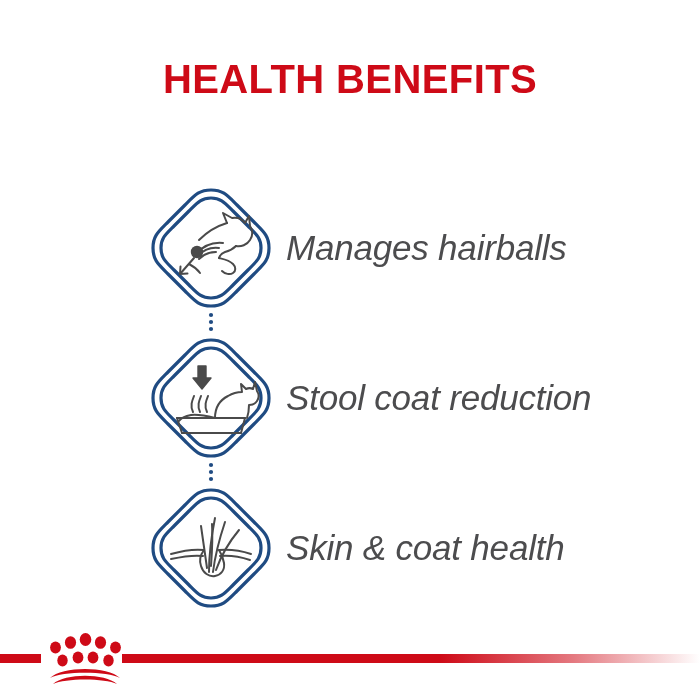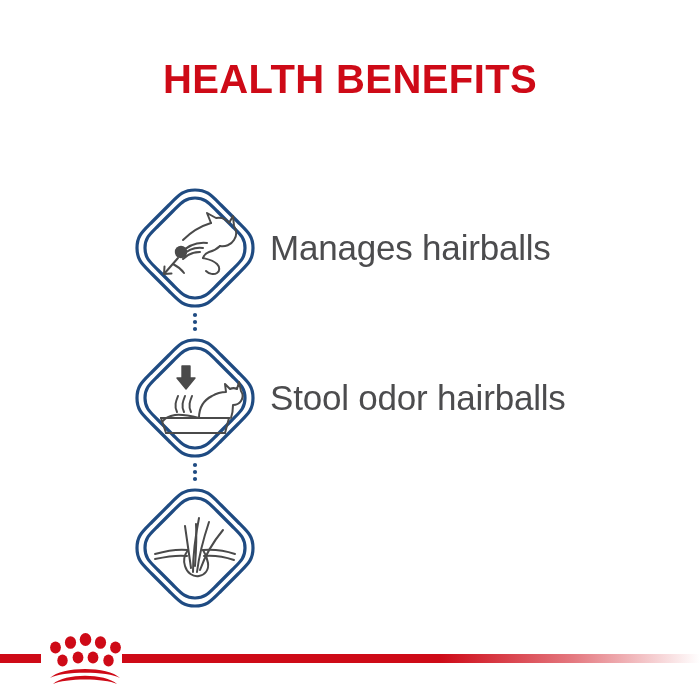--- a/index.html
+++ b/index.html
@@ -29,22 +29,23 @@
     line-height: 47px;
     letter-spacing: 0.4px;
     -webkit-font-smoothing: antialiased;
   }
   .title .line { display: block; white-space: nowrap; }
 
   
   .benefits {
     position: absolute;
     top: 186px;
-    left: 0;
+    left: 16px;
     width: 656px;
+    font-style: italic;
   }
   .benefit-row {
     position: relative;
     height: 150px;
   }
   .badge-wrap {
     position: absolute;
     left: 133px;
     top: 0;
     width: 124px;
@@ -220,21 +221,21 @@
     <div class="connector">
       <svg width="6" height="24" viewBox="0 0 6 24" xmlns="http://www.w3.org/2000/svg">
         <g fill="#1F4B82">
           <circle cx="3" cy="3" r="2.1"></circle>
           <circle cx="3" cy="10" r="2.1"></circle>
           <circle cx="3" cy="17" r="2.1"></circle>
         </g>
       </svg>
     </div>
 
-    <div class="benefit-label">Stool odor hairballs</div>
+    <div class="benefit-label">Stool coat reduction</div>
   </div>
 
   <div class="benefit-row">
 
     <div class="badge-wrap">
       <svg class="badge-svg" viewBox="0 0 124 124" xmlns="http://www.w3.org/2000/svg">
         <g fill="none" stroke="#1F4B82" stroke-width="3.2">
           <path d="M62 4
                    C 74 4 78 9 88 19
                    L 105 36 C 115 46 120 50 120 62
@@ -269,20 +270,21 @@
 
           <path d="M60 86 C 60 70 62 52 66 32"></path>
           <path d="M64 86 C 66 70 70 54 76 36"></path>
           <path d="M67 84 C 72 70 80 56 90 44"></path>
           <path d="M58 82 C 56 68 54 54 52 40"></path>
           <path d="M62 80 C 63 66 64 52 63 38"></path>
         </g>
       </svg>
     </div>
 
+    <div class="benefit-label">Skin &amp; coat health</div>
   </div>
 
 </div>
 
 <div class="brand-bar">
   <svg class="brand-svg" viewBox="0 0 700 80" xmlns="http://www.w3.org/2000/svg">
     <defs>
       <linearGradient id="ruleFade" x1="0" y1="0" x2="1" y2="0">
         <stop offset="0" stop-color="#CE0A17" stop-opacity="1"></stop>
         <stop offset="0.55" stop-color="#CE0A17" stop-opacity="1"></stop>

